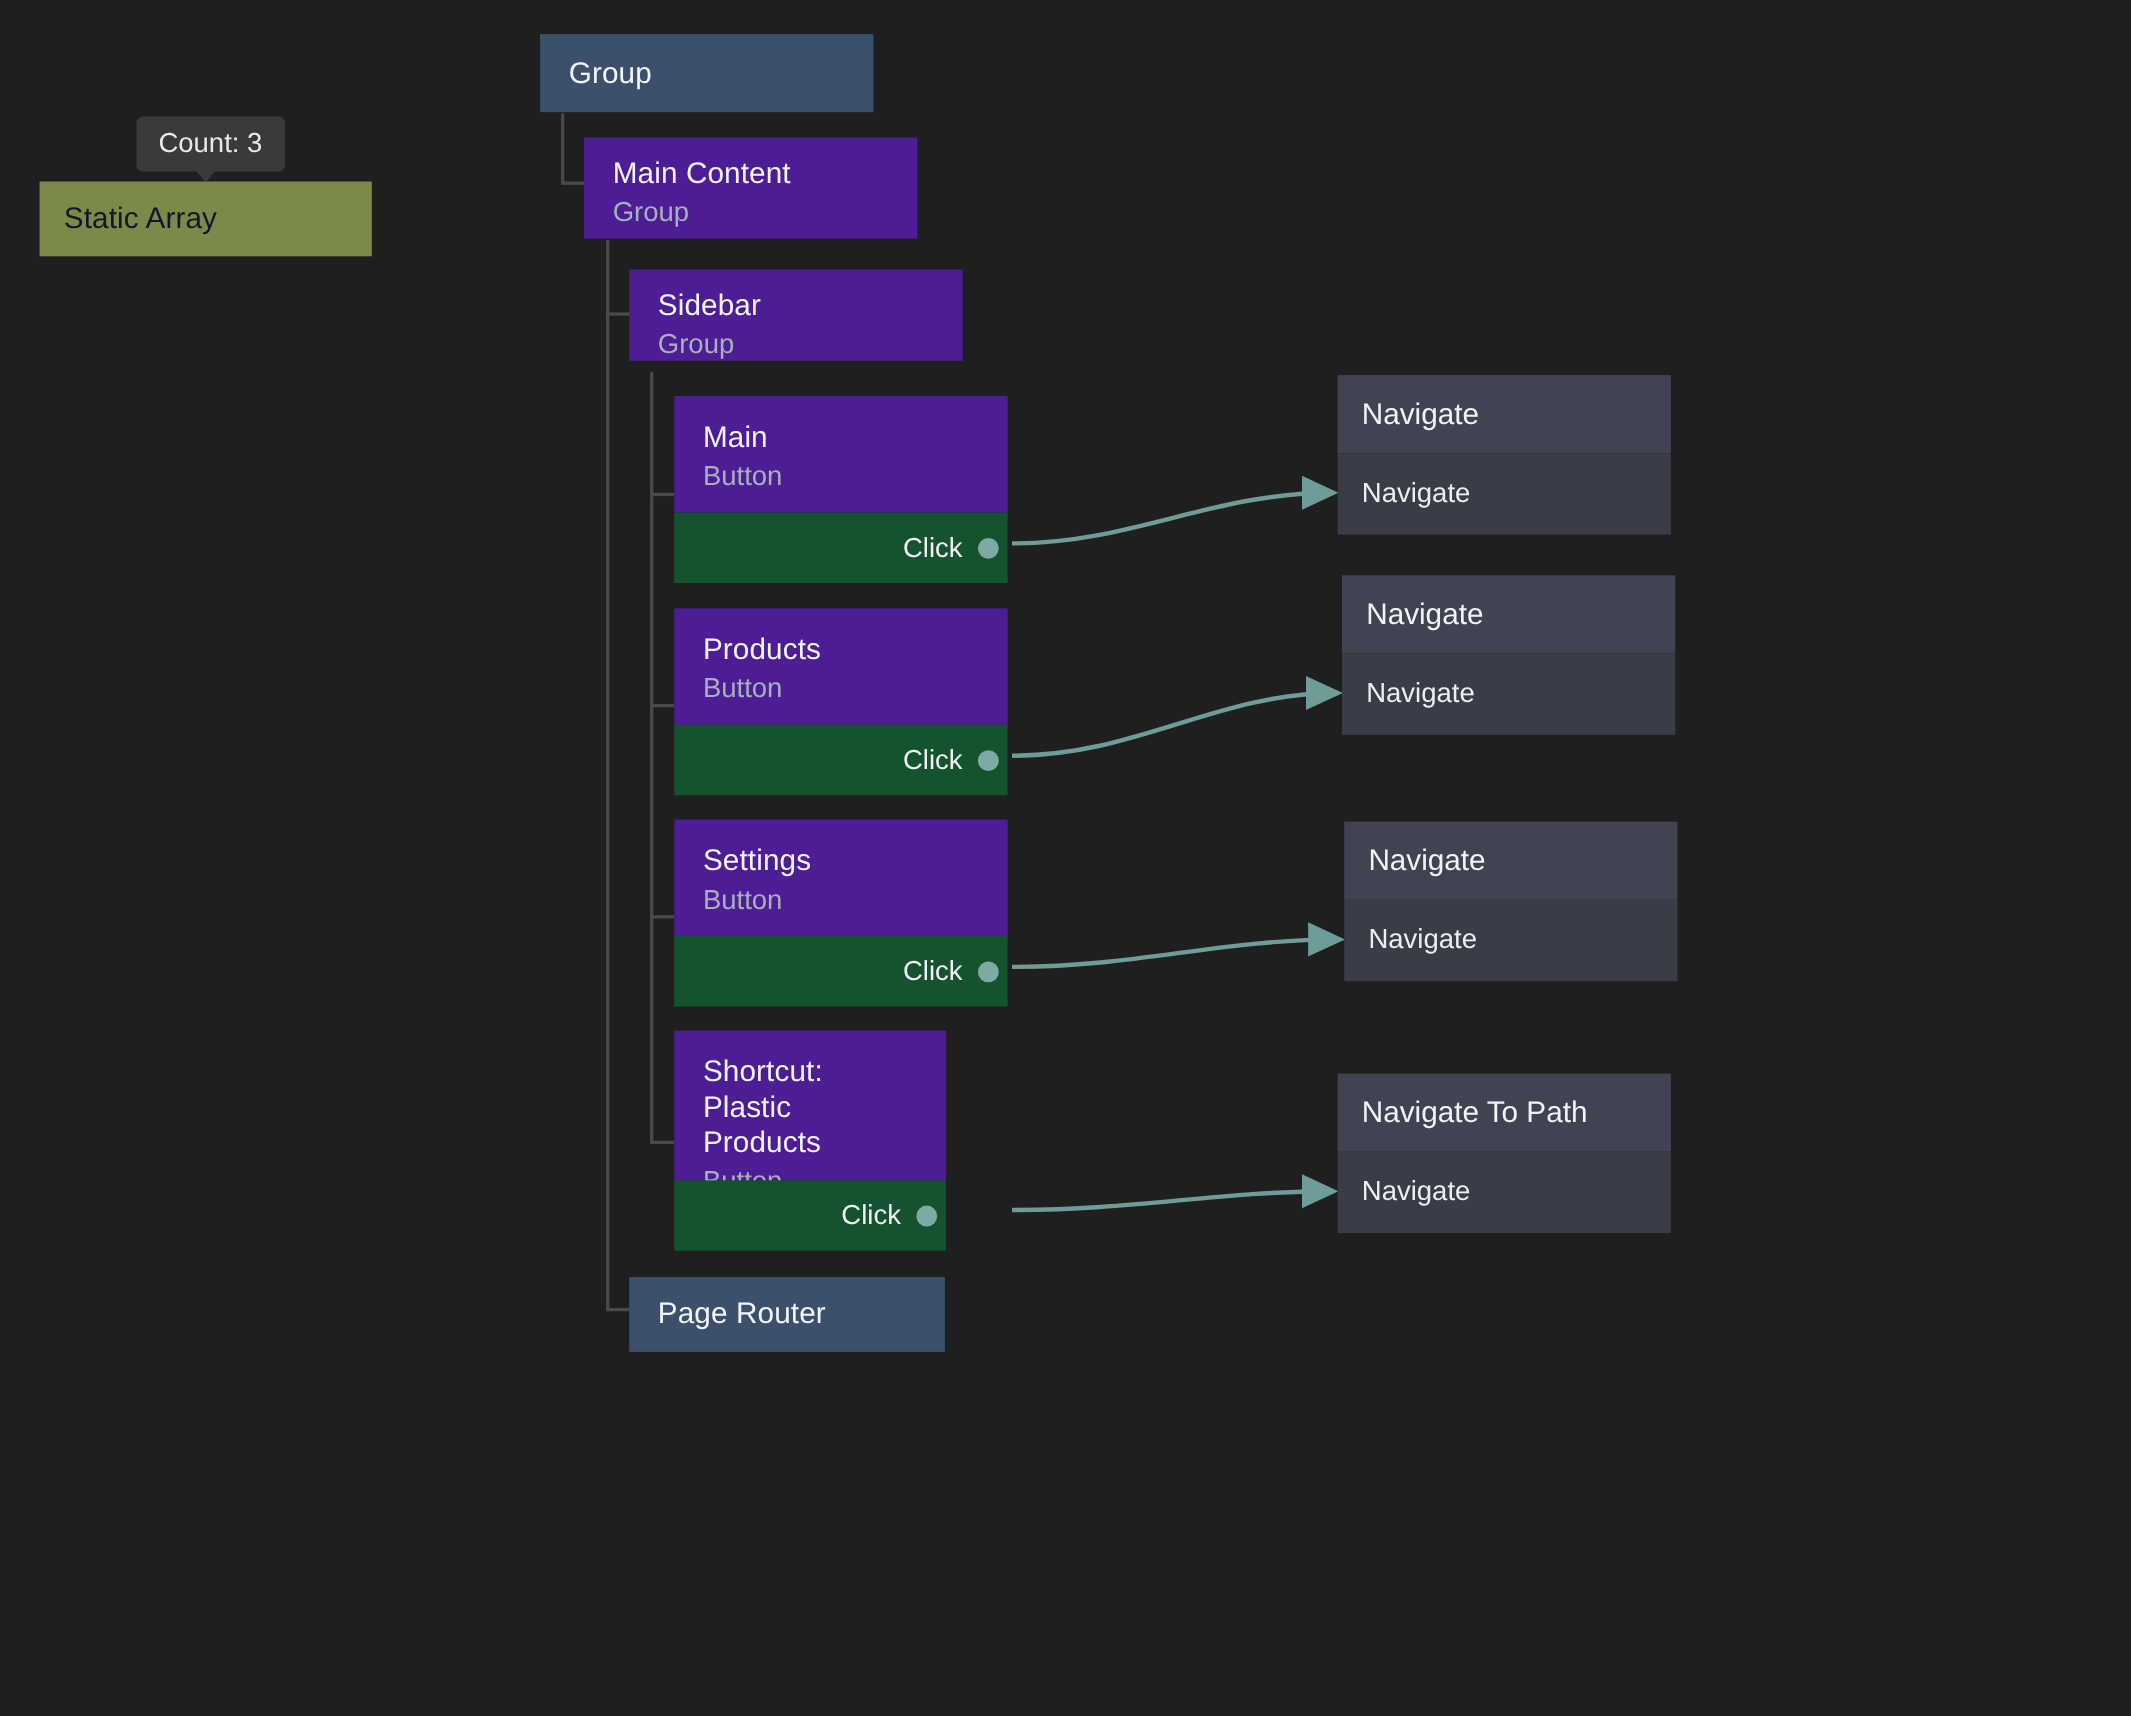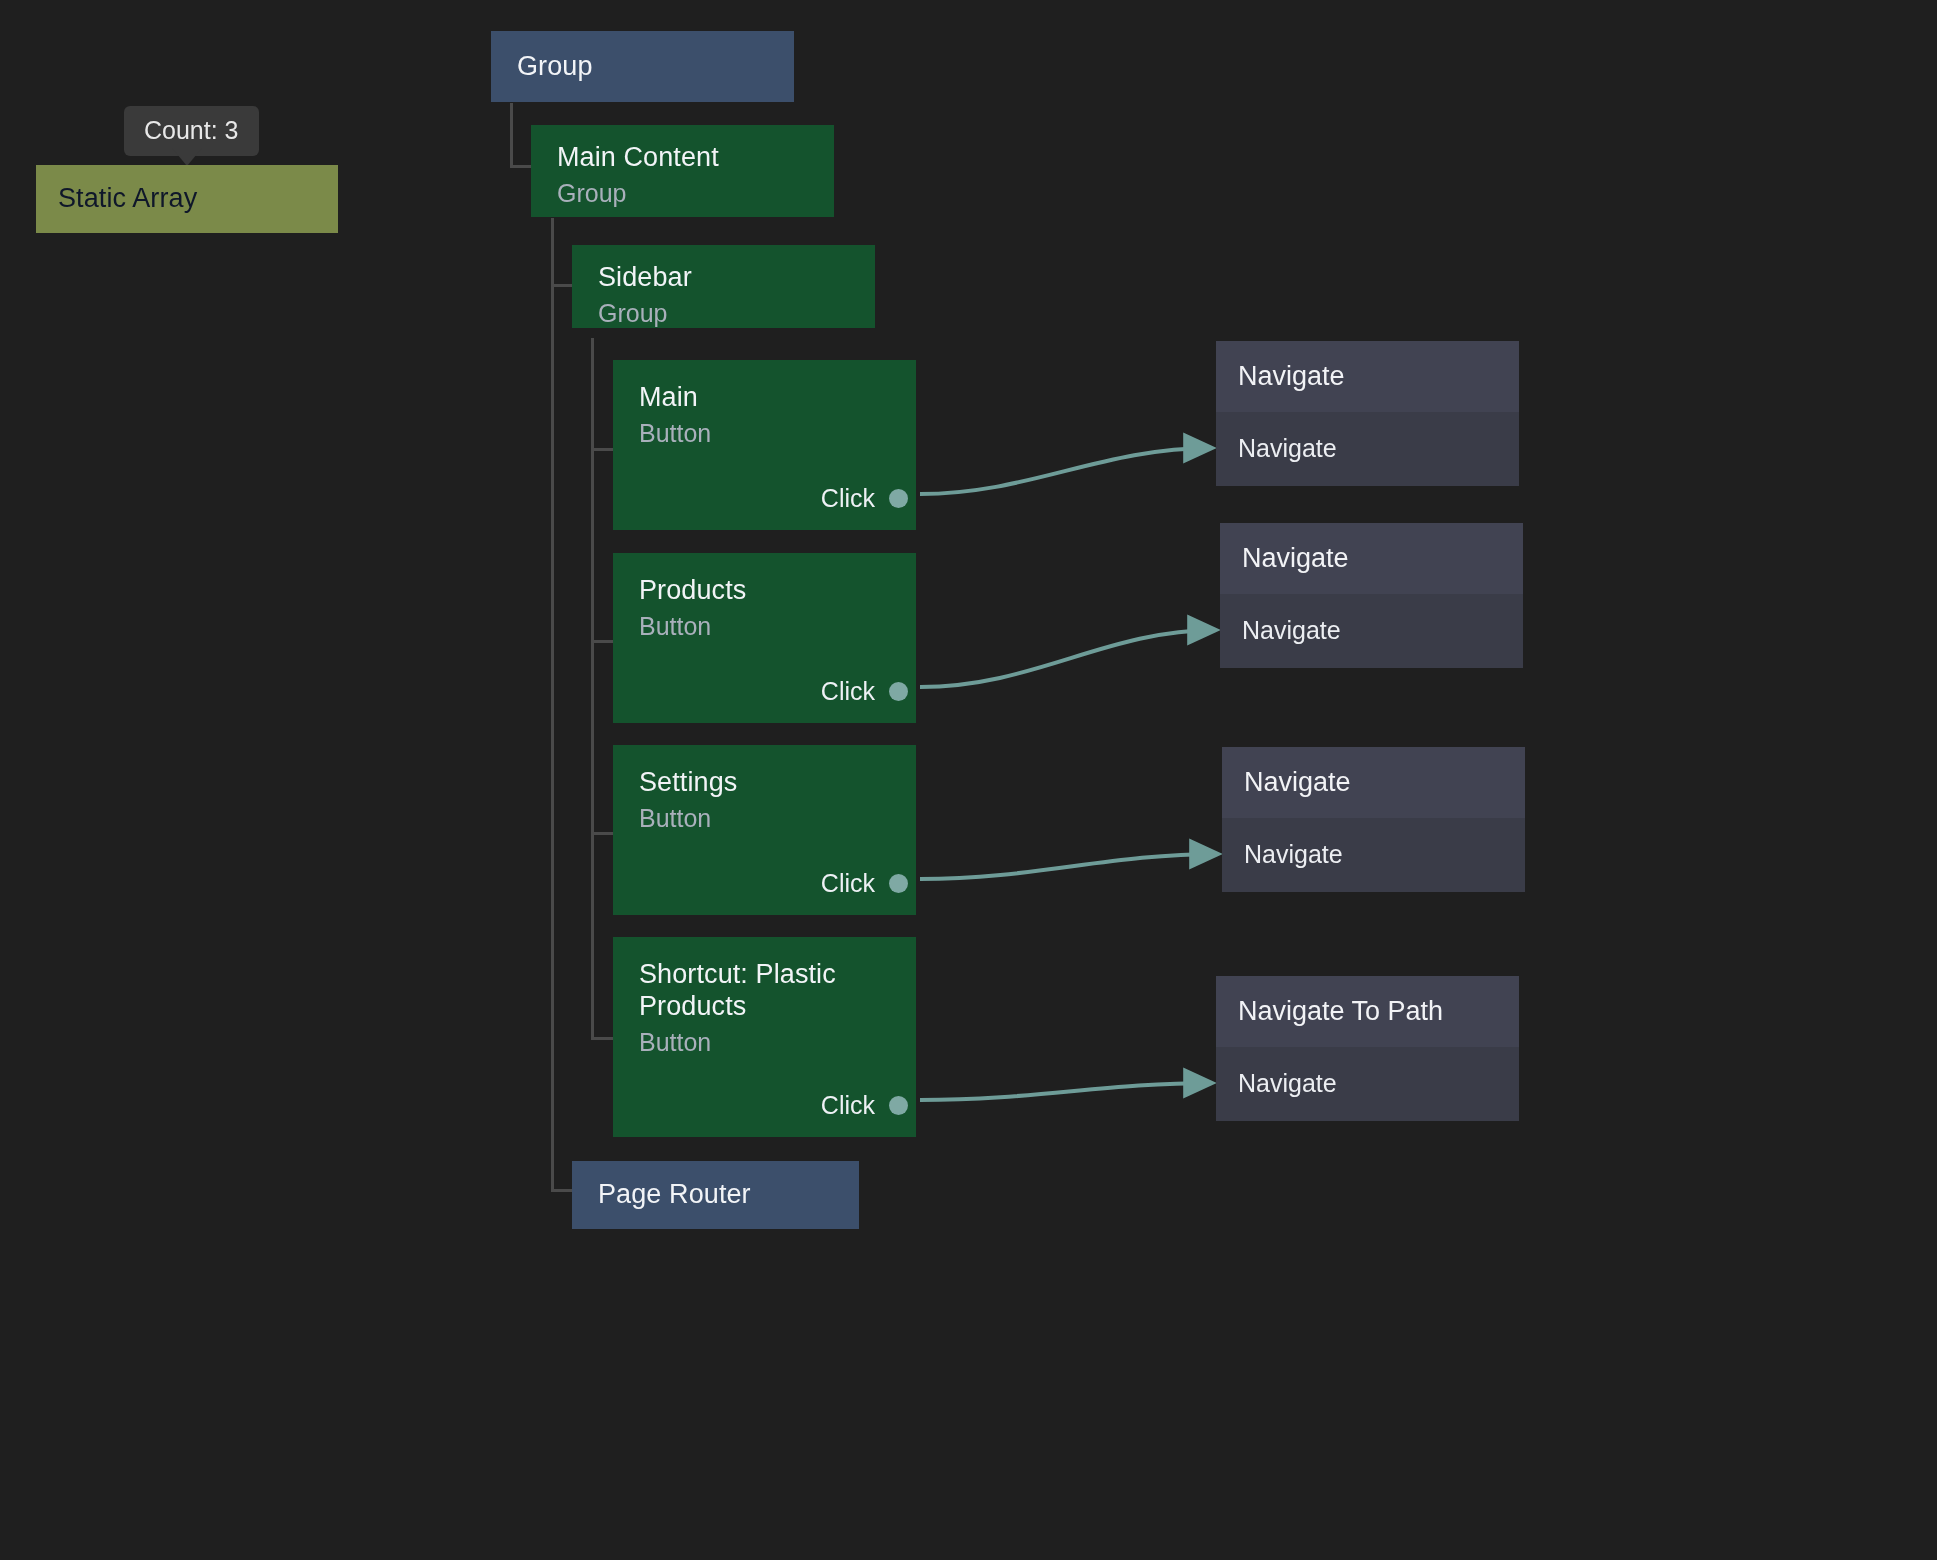--- a/index.html
+++ b/index.html
@@ -30,21 +30,21 @@
     pointer-events: none;
   }
 
   
   .node {
     position: absolute;
     box-sizing: border-box;
   }
 
   .node-head {
-    background: #14532d;
+    background: #4c1d95;
     padding: 18px 26px 20px 26px;
     box-sizing: border-box;
   }
   .node-body {
     background: #14532d;
     box-sizing: border-box;
     position: relative;
   }
 
   .node-title {
@@ -254,21 +254,21 @@
       <div class="node-sub">Button</div>
     </div>
     <div class="node-body" style="height:64px;">
       <div class="event-row">
         <span class="event-label">Click</span>
         <span class="port-dot" style="margin-right:-10px;"></span>
       </div>
     </div>
   </div>
 
-  <div class="node" style="left:613px; top:937px; width:303px; height:200px;">
+  <div class="node" style="left:613px; top:937px; width:247px; height:200px;">
     <div class="node-head" style="height:136px; padding-top:22px;">
       <div class="node-title">Shortcut: Plastic
 Products</div>
       <div class="node-sub">Button</div>
     </div>
     <div class="node-body" style="height:64px;">
       <div class="event-row">
         <span class="event-label">Click</span>
         <span class="port-dot" style="margin-right:-10px;"></span>
       </div>

